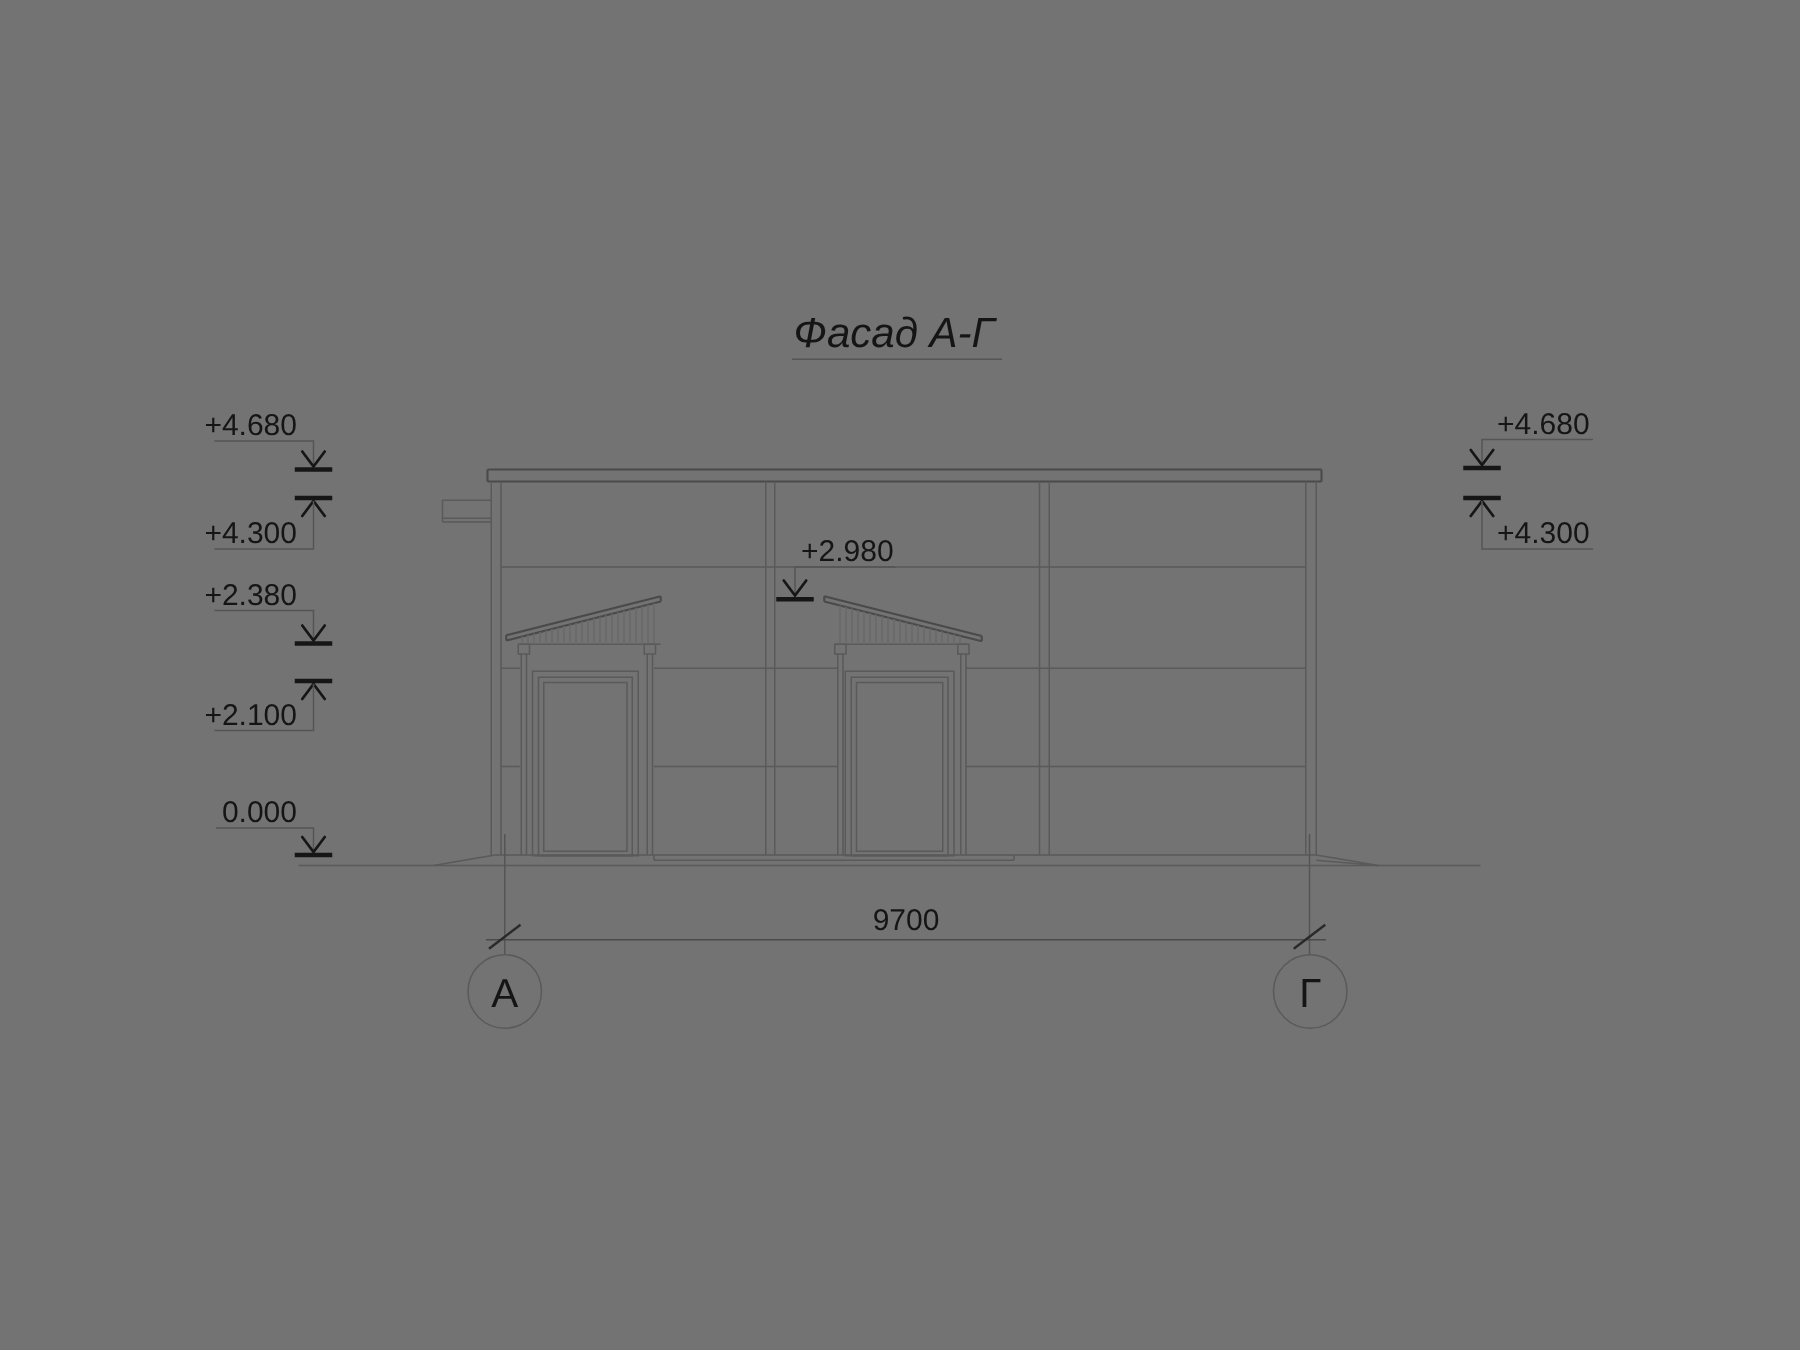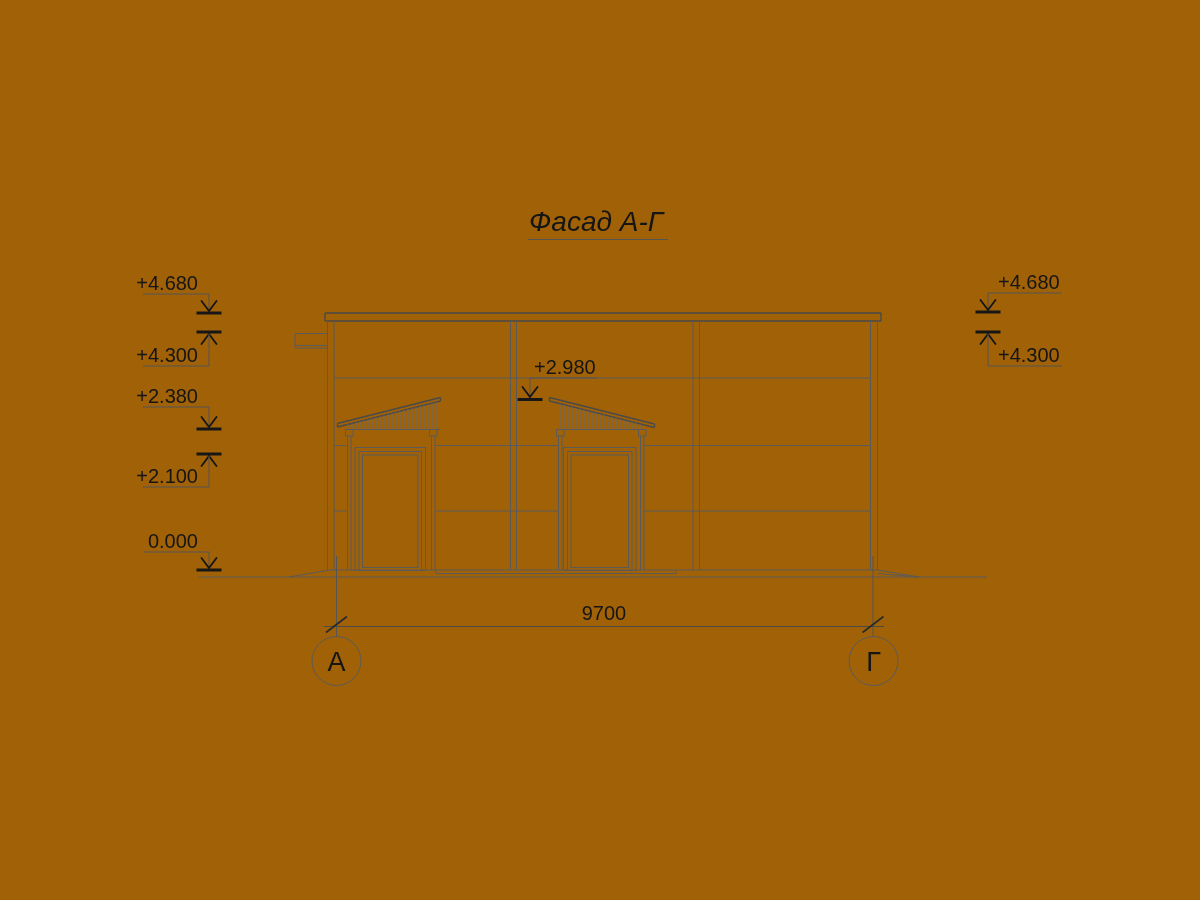--- a/index.html
+++ b/index.html
@@ -1,19 +1,19 @@
 <!DOCTYPE html>
 <html><head>
 <meta charset="utf-8">
 <style>
   html,body{margin:0;padding:0;background:#fff;}
   .sheet{
     position:relative;
     width:1200px;height:900px;
-    background:#a16207;
+    background:#737373;
     font-family:"Liberation Sans", sans-serif;
     overflow:hidden;
   }
   svg{display:block;}
   
   .bl{stroke:#5a5a5a;stroke-width:1;fill:none;}
   .bl2{stroke:#4a4a4a;stroke-width:1.4;fill:none;}
   .hatch{stroke:#6a6a6a;stroke-width:1;fill:none;}
   
   .lead{stroke:#555;stroke-width:1;fill:none;}

